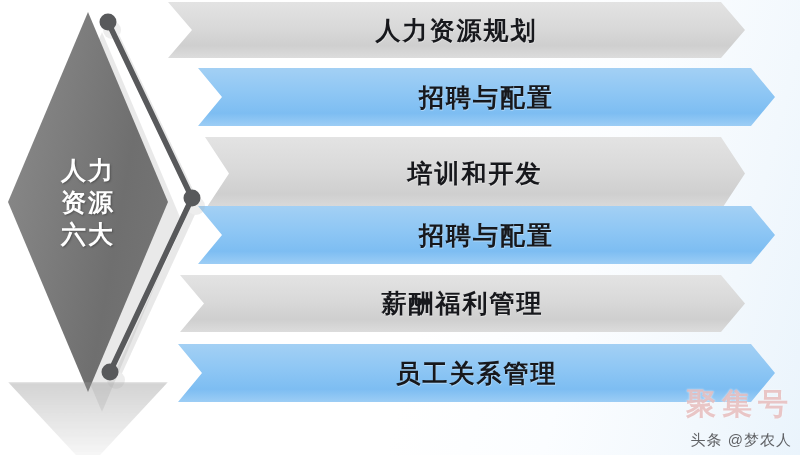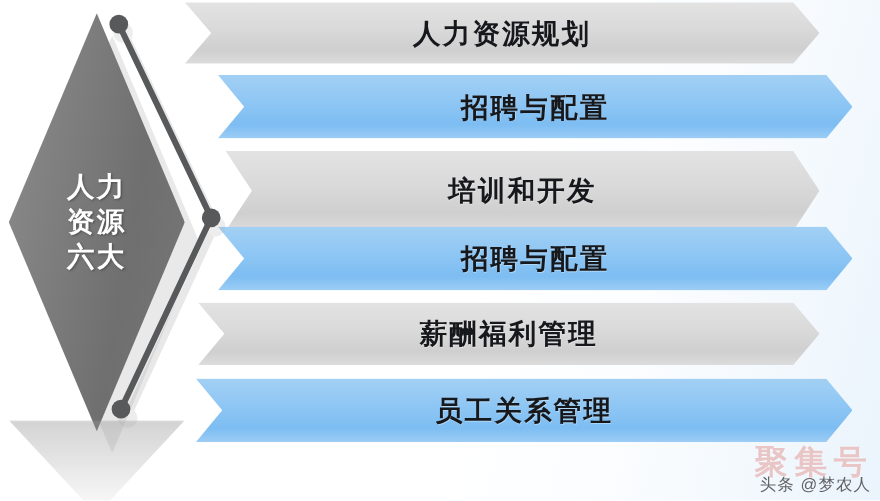--- a/index.html
+++ b/index.html
@@ -139,21 +139,21 @@
     color: #17181c;
     letter-spacing: 2px;
     text-shadow: 0.5px 0.5px 0 rgba(255,255,255,0.35);
     white-space: nowrap;
   }
 
   
   .watermark-main {
     position: absolute;
     right: 6px;
-    bottom: 14px;
+    bottom: 30px;
     font-size: 30px;
     font-weight: bold;
     letter-spacing: 6px;
     color: rgba(226,176,176,0.72);
     text-shadow: 0 0 2px rgba(255,255,255,0.8);
     pointer-events: none;
     white-space: nowrap;
   }
 
   .watermark-sub {

